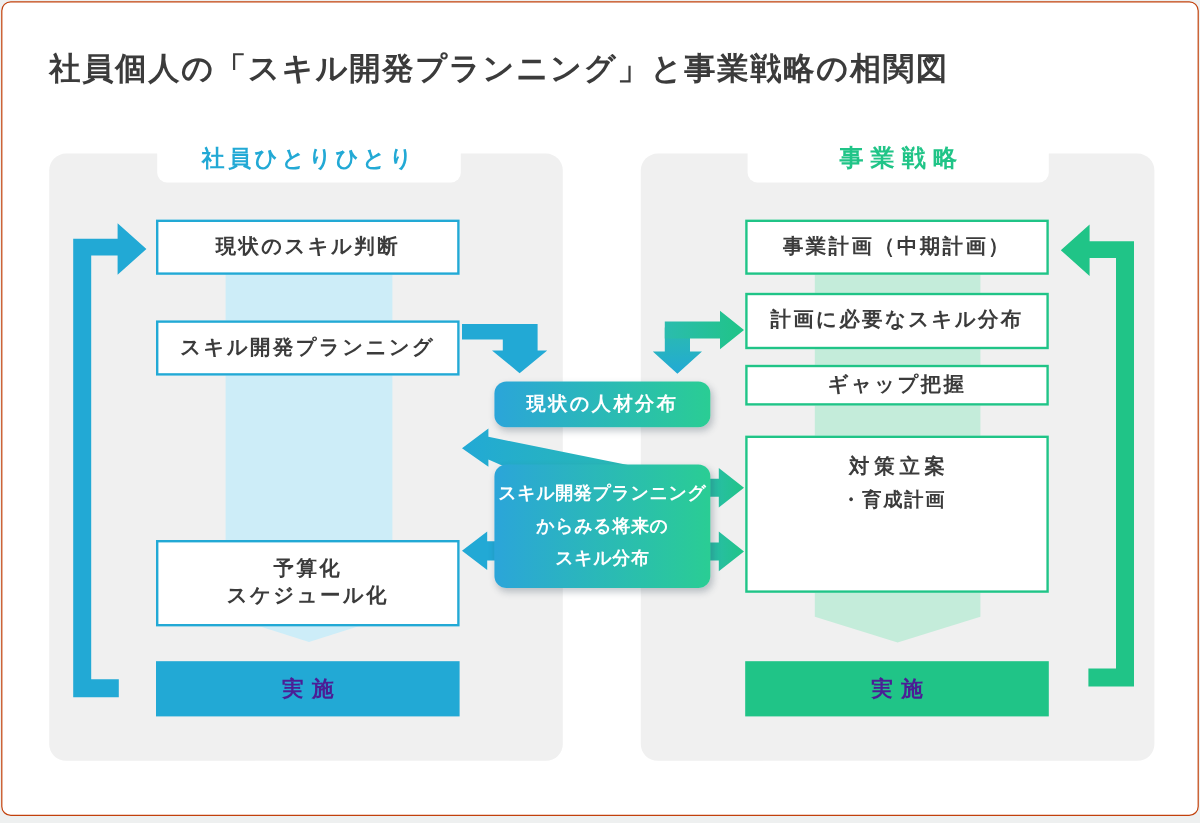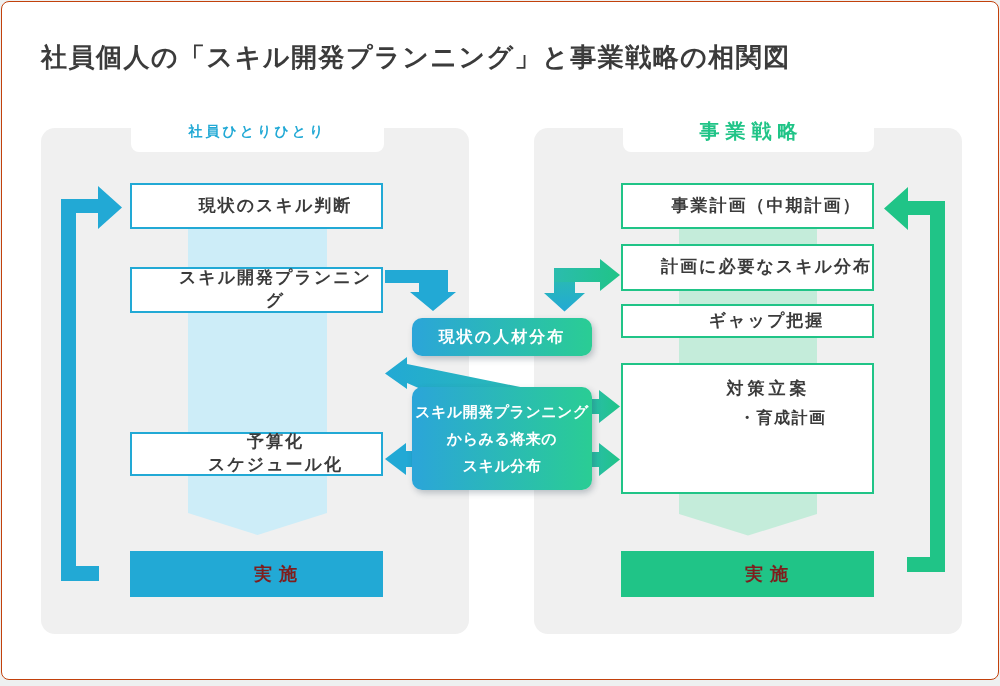--- a/index.html
+++ b/index.html
@@ -19,31 +19,31 @@
     background:var(--panel-bg);border-radius:14px;z-index:1;
   }
   .panel.left{left:39px;}
   .panel.right{left:532px;}
   svg.layer{position:absolute;left:0;top:0;z-index:2;}
   .pill{
     position:absolute;top:109px;height:41px;background:#fff;border-radius:8px;
     display:flex;align-items:center;justify-content:center;z-index:3;
     font-weight:bold;
   }
-  .pill.left{left:129px;width:253px;color:var(--blue);font-size:14px;letter-spacing:3px;align-items:center;}
+  .pill.left{left:129px;width:253px;color:var(--blue);font-size:19px;letter-spacing:3px;align-items:center;}
   .pill.right{left:621px;width:251px;color:var(--green);font-size:20px;letter-spacing:6px;text-indent:6px;}
   .box{
     position:absolute;background:#fff;z-index:3;
     display:flex;flex-direction:column;align-items:center;justify-content:center;
     font-weight:bold;font-size:17px;color:var(--text-dark);letter-spacing:2px;
-    text-align:center;line-height:1.35;padding-left:38px;
+    text-align:center;line-height:1.35;
   }
   .box.lbox{left:128px;width:253px;border:2px solid var(--blue);}
   .box.rbox{left:619px;width:253px;border:2px solid var(--green);}
-  .box.final{color:#7f1d1d;font-size:18px;letter-spacing:7px;text-indent:7px;border:none;}
+  .box.final{color:#4c1d95;font-size:18px;letter-spacing:7px;text-indent:7px;border:none;}
   .box.final.lbox{background:var(--blue);}
   .box.final.rbox{background:var(--green);}
   .plan-box{justify-content:flex-start;padding-top:13px;}
   .plan-title{letter-spacing:4px;text-indent:4px;margin-bottom:3px;}
   .plan-items{align-self:stretch;text-align:left;padding-left:78px;font-size:16px;letter-spacing:1.5px;line-height:27px;font-weight:bold;}
   .gradbox{
     position:absolute;left:410px;width:180px;z-index:4;border-radius:10px;
     background:linear-gradient(90deg,var(--gradient-start),var(--gradient-end));
     color:#fff;font-weight:bold;text-align:center;
     display:flex;flex-direction:column;align-items:center;justify-content:center;
@@ -101,21 +101,21 @@
 
   <div class="pill left">
     <span>社員ひとりひとり</span>
   </div>
   <div class="pill right">
     <span>事業戦略</span>
   </div>
 
   <div class="box lbox" style="top:181px;height:46px;">現状のスキル判断</div>
   <div class="box lbox" style="top:265px;height:46px;">スキル開発プランニング</div>
-  <div class="box lbox" style="top:430px;height:44px;">
+  <div class="box lbox" style="top:448px;height:72px;">
     <span>予算化</span>
     <span>スケジュール化</span>
   </div>
   <div class="box lbox final" style="top:549px;height:46px;">実施</div>
 
   <div class="box rbox" style="top:181px;height:46px;">事業計画（中期計画）</div>
   <div class="box rbox" style="top:242px;height:47px;">計画に必要なスキル分布</div>
   <div class="box rbox" style="top:302px;height:34px;">ギャップ把握</div>
   <div class="box rbox plan-box" style="top:361px;height:131px;">
     <div class="plan-title">対策立案</div>

